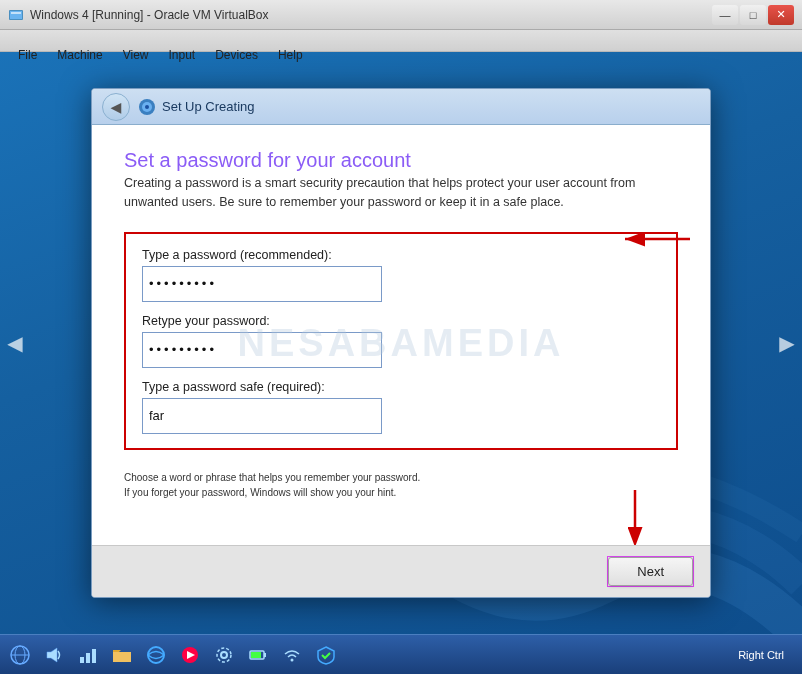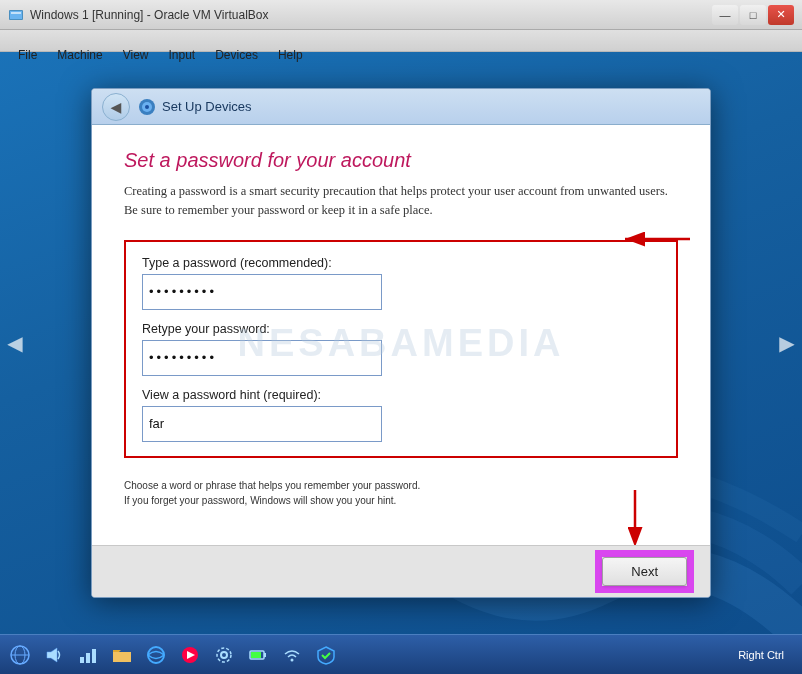--- a/index.html
+++ b/index.html
@@ -178,32 +178,30 @@
 
     
     .dialog-body {
       padding: 24px 32px 20px 32px;
       background: white;
       min-height: 420px;
     }
 
     .page-title {
       font-size: 20px;
-      color: #be185d;
+      color: #8b5cf6;
       font-weight: normal;
-      margin-bottom: 10px;
-      font-style: italic;
+      margin-bottom: 2px;
     }
 
     .description {
       font-size: 12.5px;
       color: #333;
       line-height: 1.5;
       margin-bottom: 20px;
-      font-family: Liberation Serif, serif;
     }
 
     
     .form-section {
       border: 2px solid #cc0000;
       padding: 14px 16px;
       margin-bottom: 16px;
       display: inline-block;
       width: 100%;
     }
@@ -274,21 +272,21 @@
       border-radius: 3px;
       font-size: 13px;
       color: #222;
       cursor: pointer;
       outline: none;
       box-shadow: 0 1px 3px rgba(0,0,0,0.15);
     }
 
     
     .next-btn-wrapper {
-      border: 7px solid #d946ef;
+      border: 1px solid #d946ef;
       display: inline-block;
     }
 
     
     .taskbar {
       position: absolute;
       bottom: 0; left: 0; right: 0;
       height: 40px;
       background: linear-gradient(to bottom, #2d5fa8, #1a3f7a);
       display: flex;
@@ -335,21 +333,21 @@
 <div class="win7-bg"></div>
 
 <div class="titlebar">
   <div class="titlebar-icon">
     <svg viewBox="0 0 16 16">
         <rect x="1" y="3" width="14" height="10" rx="1" fill="#4a8fc0"></rect>
         <rect x="2" y="4" width="12" height="8" fill="#6ab4f0"></rect>
         <rect x="3" y="5" width="10" height="2" fill="#fff" opacity="0.6"></rect>
       </svg>
   </div>
-  <span class="titlebar-title">Windows 1 [Running] - Oracle VM VirtualBox</span>
+  <span class="titlebar-title">Windows 4 [Running] - Oracle VM VirtualBox</span>
   <div class="titlebar-controls">
     <button class="titlebar-btn minimize">—</button>
     <button class="titlebar-btn maximize">□</button>
     <button class="titlebar-btn close">✕</button>
   </div>
 </div>
 
 <div class="menubar">
   <span class="menu-item">File</span>
   <span class="menu-item">Machine</span>
@@ -375,36 +373,36 @@
 
     <div class="watermark">NESABAMEDIA</div>
 
     <div class="dialog-titlebar">
       <button class="back-btn">◀</button>
       <svg class="dialog-icon" viewBox="0 0 18 18">
         <circle cx="9" cy="9" r="8" fill="#3a7fc0"></circle>
         <circle cx="9" cy="9" r="5" fill="#6ab0f0"></circle>
         <circle cx="9" cy="9" r="2" fill="#1a50a0"></circle>
       </svg>
-      <span class="dialog-title-text">Set Up Devices</span>
+      <span class="dialog-title-text">Set Up Creating</span>
     </div>
 
     <div class="dialog-body">
       <div class="page-title">Set a password for your account</div>
       <p class="description">Creating a password is a smart security precaution that helps protect your user account from unwanted users. Be sure to remember your password or keep it in a safe place.</p>
 
       
       <div class="form-section">
         <label class="field-label">Type a password (recommended):</label>
         <input type="password" class="field-input" value="password1" style="letter-spacing: 3px;">
 
         <label class="field-label">Retype your password:</label>
         <input type="password" class="field-input" value="password1" style="letter-spacing: 3px;">
 
-        <label class="field-label">View a password hint (required):</label>
+        <label class="field-label">Type a password safe (required):</label>
         <div style="display:flex;align-items:center;position:relative;">
           <input type="text" class="field-input hint-input" value="far" style="margin-bottom: 0px;">
         </div>
       </div>
 
       <p class="hint-text">Choose a word or phrase that helps you remember your password.<br>If you forget your password, Windows will show you your hint.</p>
     </div>
 
     <svg class="annotation-svg" style="top:130px;right:10px;width:90px;height:40px;">
       <defs>

